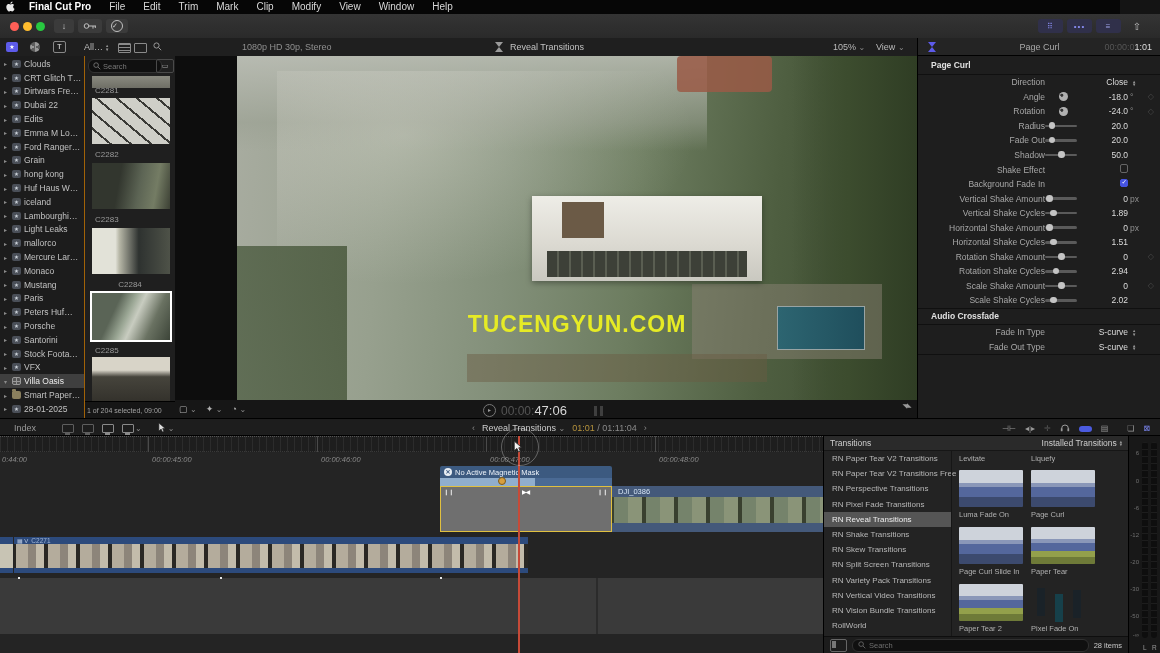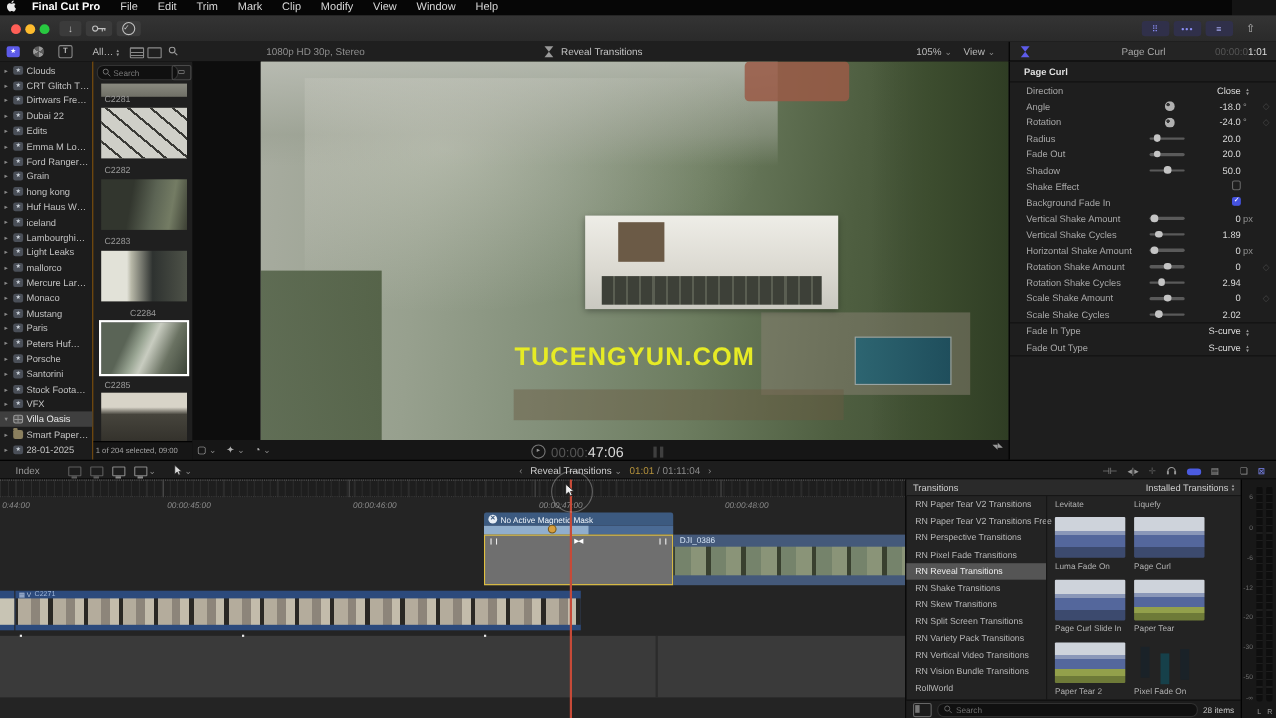--- a/index.html
+++ b/index.html
@@ -70,21 +70,21 @@
   .pausebars i{width:3px;height:10px;background:#3f3f3f;}
   .fsicon{width:10px;height:10px;position:relative;color:#999;}
   .fsicon::before{content:"◥";position:absolute;right:0;top:-3px;font-size:6px;}
   .fsicon::after{content:"◣";position:absolute;left:0;bottom:-3px;font-size:6px;}
   .watermark{left:0;top:255px;width:680px;text-align:center;font-size:23px;font-weight:bold;letter-spacing:1px;color:#e6eb25;}
   
   .inspectorhead{left:917px;top:38px;width:243px;height:18px;background:#242424;border-bottom:1px solid #000;border-left:1px solid #000;box-sizing:border-box;font-size:9px;}
   .inspector{left:917px;top:56px;width:243px;height:362px;background:#1e1e1e;border-left:1px solid #000;box-sizing:border-box;font-size:8.5px;}
   .isection{height:15px;display:flex;align-items:center;padding-left:13px;color:#e0e0e0;font-weight:bold;border-bottom:1px solid #101010;}
   .irow{display:flex;align-items:center;height:14.55px;padding-left:15px;padding-right:6px;}
-  .ilabel{width:112px;color:#a8a8a8;white-space:nowrap;flex:none;}
+  .ilabel{width:112px;color:#a8a8a8;white-space:nowrap;flex:none;text-align:right;}
   .ictl{width:36px;flex:none;display:flex;align-items:center;}
   .dial{width:9px;height:9px;border-radius:50%;background:radial-gradient(circle at 32% 35%,#333 0 1.3px,transparent 1.8px),#b0b0b0;margin-left:14px;}
   .slider{position:relative;width:32px;height:2.5px;border-radius:2px;background:#5a5a5a;}
   .slider .thumb{position:absolute;top:-2.3px;width:6.5px;height:6.5px;border-radius:50%;background:#c4c4c4;}
   .ival{flex:1;text-align:right;color:#dcdcdc;}
   .iunit{width:13px;color:#8f8f8f;padding-left:2px;flex:none;}
   .ikf{width:11px;text-align:right;color:#454545;font-size:8px;flex:none;}
   .ikf.on::after{content:"◇";}
   .checkbox{display:inline-block;width:8.5px;height:8.5px;border:1px solid #666;border-radius:2px;box-sizing:border-box;}
   .checkbox.on{background:#4553e0;border-color:#4553e0;position:relative;}
@@ -513,20 +513,31 @@
       <span class="ictl">
           <span class="slider">
             <span class="thumb" style="left:4%;"></span>
           </span>
         </span>
       <span class="ival">0</span>
       <span class="iunit">px</span>
         <span class="ikf"></span>
     </div>
     <div class="irow">
+      <span class="ilabel">Horizontal Shake Cycles</span>
+      <span class="ictl">
+          <span class="slider">
+            <span class="thumb" style="left:16%;"></span>
+          </span>
+        </span>
+      <span class="ival">1.51</span>
+      <span class="iunit"></span>
+        <span class="ikf"></span>
+    </div>
+    <div class="irow">
       <span class="ilabel">Rotation Shake Amount</span>
       <span class="ictl">
           <span class="slider">
             <span class="thumb" style="left:42%;"></span>
           </span>
         </span>
       <span class="ival">0</span>
       <span class="iunit"></span>
         <span class="ikf on"></span>
     </div>
@@ -556,20 +567,21 @@
       <span class="ilabel">Scale Shake Cycles</span>
       <span class="ictl">
           <span class="slider">
             <span class="thumb" style="left:16%;"></span>
           </span>
         </span>
       <span class="ival">2.02</span>
       <span class="iunit"></span>
         <span class="ikf"></span>
     </div>
+    <div class="isection">Audio Crossfade</div>
     <div class="irow">
       <span class="ilabel">Fade In Type</span>
       <span class="ictl"></span>
       <span class="ival">S-curve</span>
       <span class="iunit"><span class="updown">
             <i></i>
             <b></b>
           </span></span>
         <span class="ikf"></span>
     </div>

